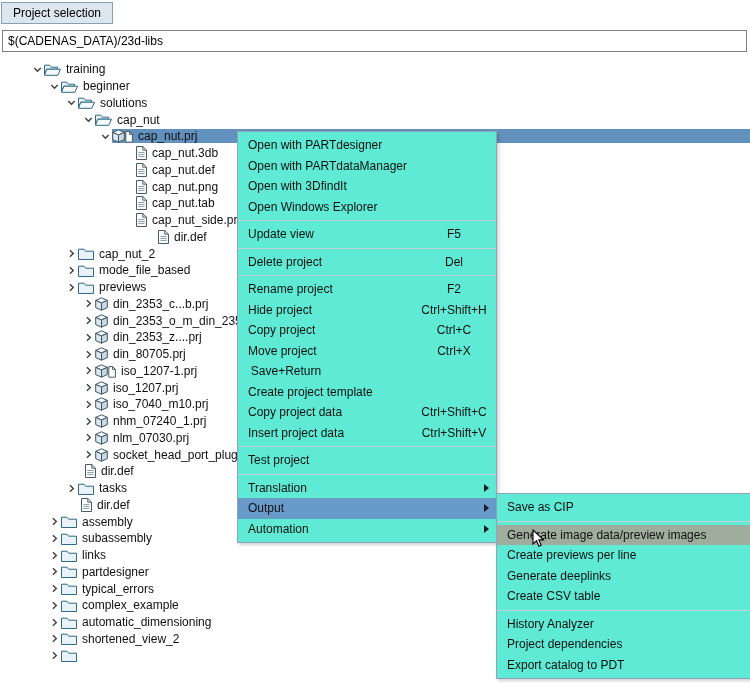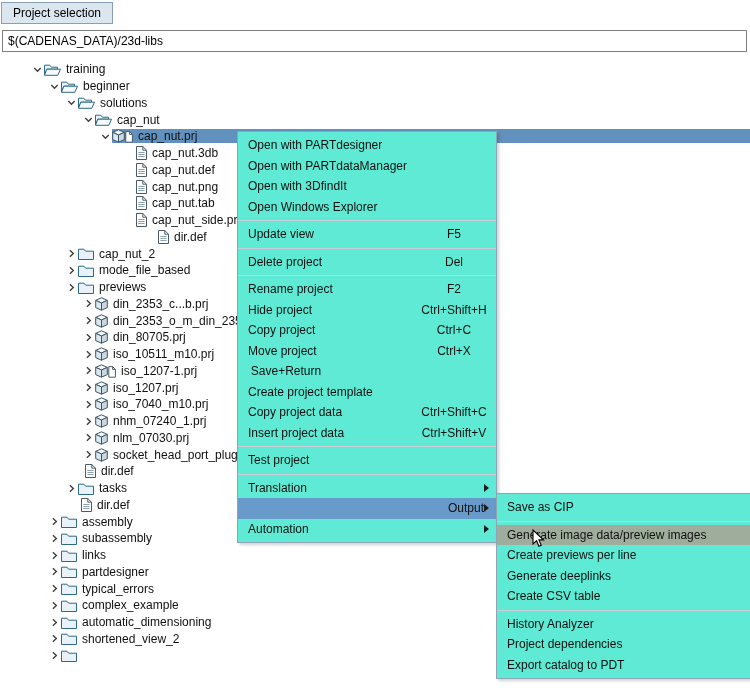--- a/index.html
+++ b/index.html
@@ -28,21 +28,21 @@
   
   .menu{position:absolute;background:#5eead4;border:1px solid #90a4b6;box-shadow:2px 2px 3px rgba(0,0,0,.18);
         padding:3px 0;font-size:12px;color:#111;}
   #menu{left:237px;top:131px;width:258px;z-index:5;}
   #submenu{left:496px;top:493px;width:258px;z-index:6;}
   .mi{height:20.5px;display:flex;align-items:center;padding:0 4px 0 10px;}
   .mi .lbl{flex:1;white-space:nowrap;padding:0;}
   .mi .sc{flex:none;width:76px;text-align:center;white-space:nowrap;}
   .mi .arr{flex:none;width:0;height:0;border-top:4px solid transparent;border-bottom:4px solid transparent;
            border-left:5px solid #1c1c1c;margin-right:3px;}
-  .mi.hl-blue{background:var(--mhblue,#689aca);text-align:right;}
+  .mi.hl-blue{background:var(--mhblue,#689aca);}
   .mi.hl-gray{background:var(--mhgray,#9fad9c);}
   .msep{height:1px;background:#c9cfd7;margin:3px 0;}
 
   #cursor{position:absolute;left:532px;top:529px;z-index:9;}
 </style>
 </head>
 <body>
 
 <div id="app">
 
@@ -311,39 +311,39 @@
           </svg>
         </span>
         <span class="rb">
           <span class="icn">
             <svg width="13" height="14" viewBox="0 0 13 14">
               <polygon points="6.5,0.8 12.3,3.4 6.5,6 0.7,3.4" fill="#f4f8fb" stroke="#3c5565"></polygon>
               <polygon points="0.7,3.4 6.5,6 6.5,13.2 0.7,10.6" fill="#dde8ee" stroke="#3c5565"></polygon>
               <polygon points="12.3,3.4 6.5,6 6.5,13.2 12.3,10.6" fill="#c9d8e2" stroke="#3c5565"></polygon>
             </svg>
           </span>
+          <span class="lbl">din_2353_z....prj</span>
+        </span>
+      </div>
+      <div class="row">
+        <span class="sp" style="width: 81px;"></span>
+        <span class="exp">
+          <svg width="9" height="9" viewBox="0 0 9 9">
+            <polyline points="2.9,1.3 6.3,4.5 2.9,7.7" fill="none" stroke="#3f3f3f" stroke-width="1.4"></polyline>
+          </svg>
+        </span>
+        <span class="rb">
+          <span class="icn">
+            <svg width="13" height="14" viewBox="0 0 13 14">
+              <polygon points="6.5,0.8 12.3,3.4 6.5,6 0.7,3.4" fill="#f4f8fb" stroke="#3c5565"></polygon>
+              <polygon points="0.7,3.4 6.5,6 6.5,13.2 0.7,10.6" fill="#dde8ee" stroke="#3c5565"></polygon>
+              <polygon points="12.3,3.4 6.5,6 6.5,13.2 12.3,10.6" fill="#c9d8e2" stroke="#3c5565"></polygon>
+            </svg>
+          </span>
           <span class="lbl">din_80705.prj</span>
-        </span>
-      </div>
-      <div class="row">
-        <span class="sp" style="width: 81px;"></span>
-        <span class="exp">
-          <svg width="9" height="9" viewBox="0 0 9 9">
-            <polyline points="2.9,1.3 6.3,4.5 2.9,7.7" fill="none" stroke="#3f3f3f" stroke-width="1.4"></polyline>
-          </svg>
-        </span>
-        <span class="rb">
-          <span class="icn">
-            <svg width="13" height="14" viewBox="0 0 13 14">
-              <polygon points="6.5,0.8 12.3,3.4 6.5,6 0.7,3.4" fill="#f4f8fb" stroke="#3c5565"></polygon>
-              <polygon points="0.7,3.4 6.5,6 6.5,13.2 0.7,10.6" fill="#dde8ee" stroke="#3c5565"></polygon>
-              <polygon points="12.3,3.4 6.5,6 6.5,13.2 12.3,10.6" fill="#c9d8e2" stroke="#3c5565"></polygon>
-            </svg>
-          </span>
-          <span class="lbl">iso_10511_m10.prj</span>
         </span>
       </div>
       <div class="row">
         <span class="sp" style="width: 81px;"></span>
         <span class="exp">
           <svg width="9" height="9" viewBox="0 0 9 9">
             <polyline points="2.9,1.3 6.3,4.5 2.9,7.7" fill="none" stroke="#3f3f3f" stroke-width="1.4"></polyline>
           </svg>
         </span>
         <span class="rb">

